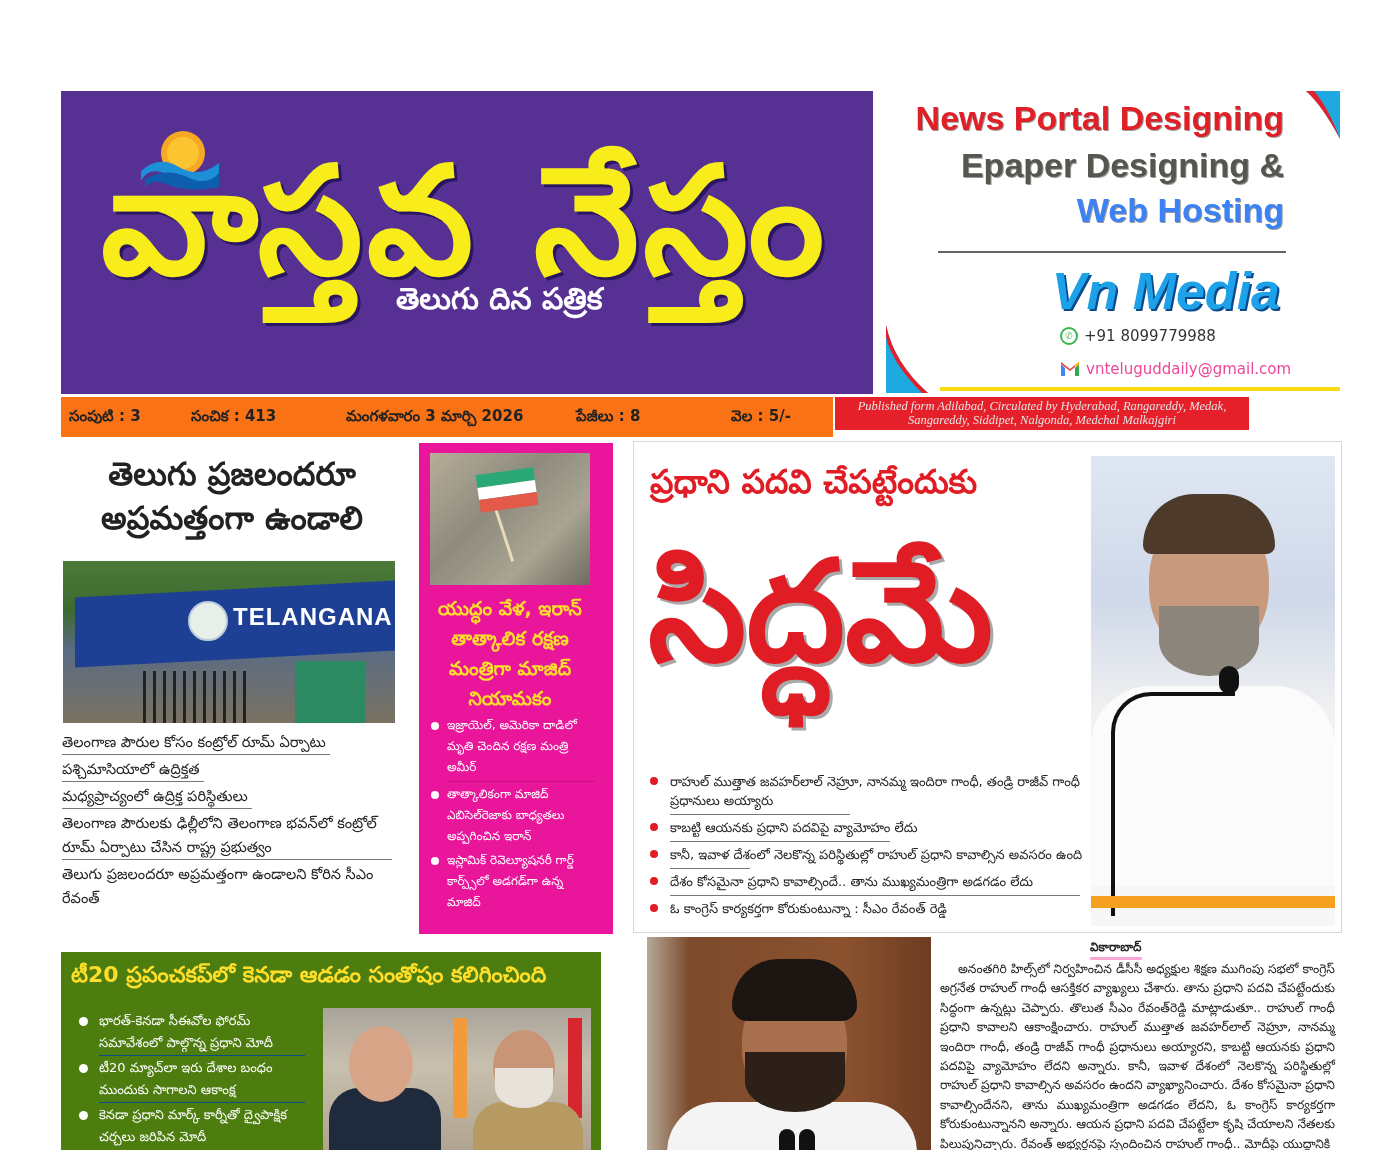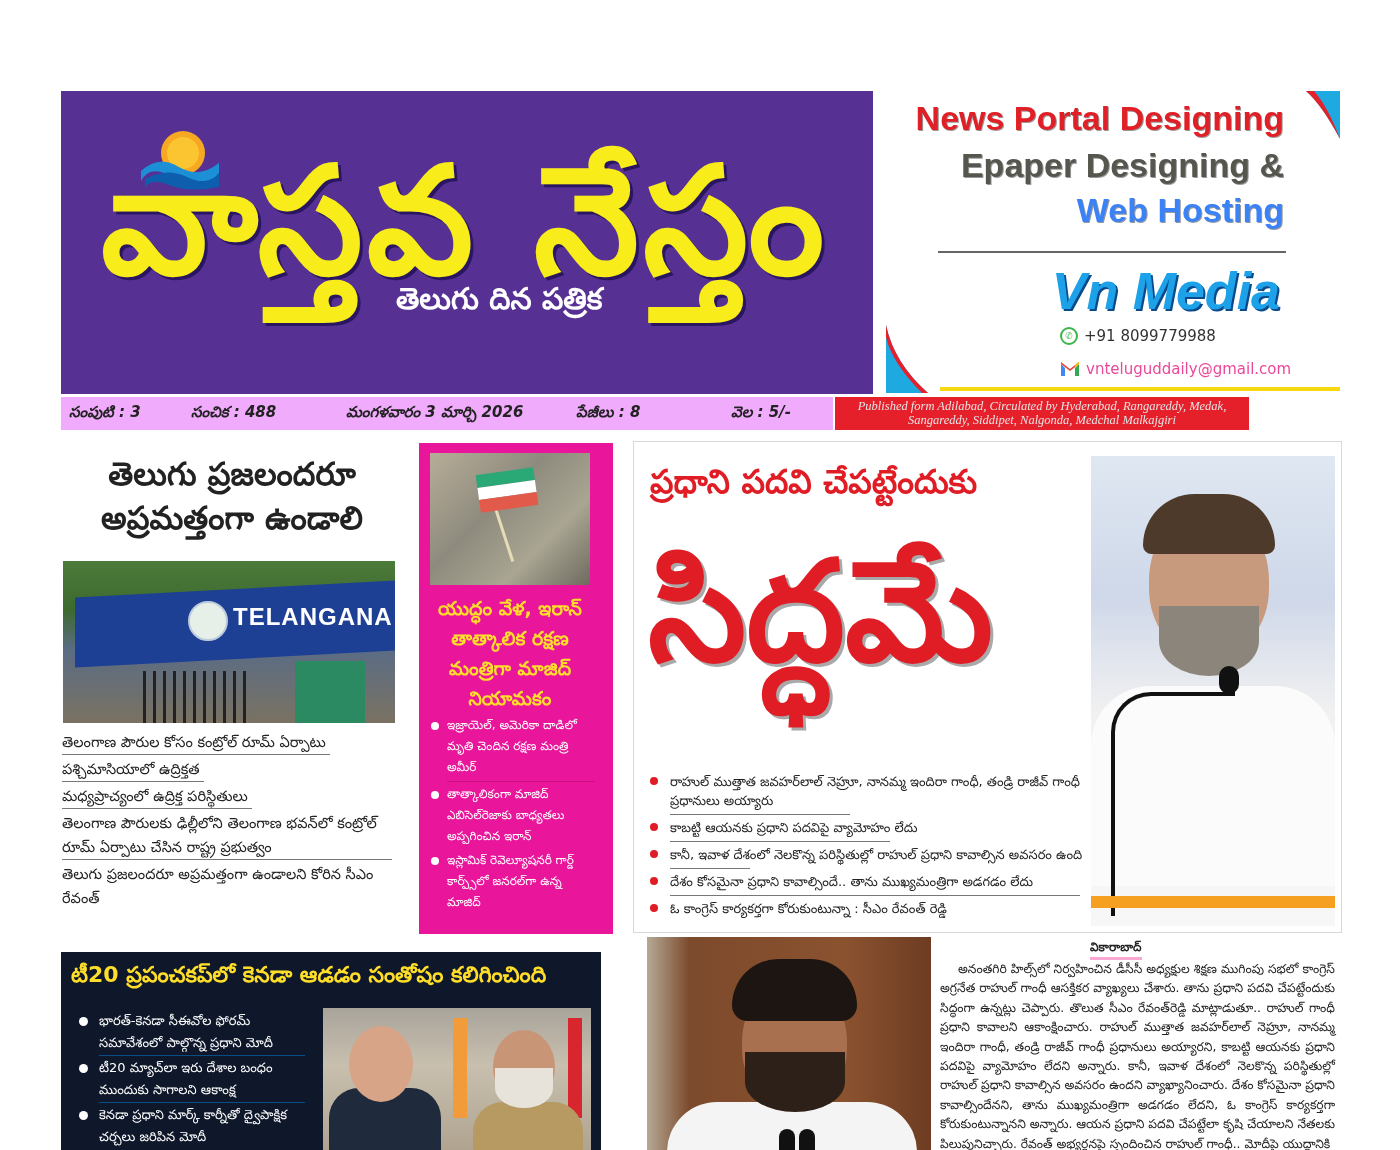--- a/index.html
+++ b/index.html
@@ -17,21 +17,21 @@
   .ad2{right:56px;top:55px;font-size:34px;font-weight:bold;color:#55574e;text-shadow:1px 1px 0 #999;white-space:nowrap;font-family:"Liberation Sans",sans-serif;}
   .ad3{right:56px;top:100px;font-size:34px;font-weight:bold;color:#3b82f6;text-shadow:1px 1px 0 #999;white-space:nowrap;font-family:"Liberation Sans",sans-serif;}
   .adline{left:58px;top:160px;width:348px;height:2px;background:#666;}
   .ad4{right:60px;top:170px;font-size:52px;font-weight:bold;font-style:italic;color:#1da1e8;text-shadow:2px 2px 0 #0b4a8a;white-space:nowrap;font-family:"Liberation Sans",sans-serif;}
   .adphone{left:180px;top:236px;font-size:15px;color:#333;display:flex;align-items:center;gap:6px;white-space:nowrap;}
   .ademail{left:180px;top:269px;font-size:15px;color:#ec4899;display:flex;align-items:center;gap:6px;white-space:nowrap;}
   .adstripe{left:60px;top:296px;width:400px;height:4px;background:#f6d90f;}
   .wa{width:18px;height:18px;border:2px solid #3cb54a;border-radius:50%;box-sizing:border-box;display:flex;align-items:center;justify-content:center;font-size:9px;color:#3cb54a;}
   .gm{width:20px;height:16px;position:relative;}
   
-  .infobar{left:61px;top:397px;width:772px;height:33px;background:#f0abfc;display:flex;align-items:center;font-size:15px;font-weight:bold;color:#222;font-style:italic;}
+  .infobar{left:61px;top:397px;width:772px;height:40px;background:#f97316;display:flex;align-items:center;font-size:15px;font-weight:bold;color:#222;}
   .infobar span{position:absolute;white-space:nowrap;}
   .pubbar{left:835px;top:397px;width:414px;height:33px;background:#e5202a;color:#e5e5e5;font-style:italic;font-size:12.5px;text-align:center;line-height:14px;padding-top:2px;box-sizing:border-box;font-family:Liberation Serif, serif;}
   
   .h-left{left:62px;top:452px;width:340px;font-size:32px;font-weight:bold;line-height:44px;text-align:center;color:#222;}
   .photo-tb{left:63px;top:561px;width:332px;height:162px;background:linear-gradient(180deg,#4c7a3a 0%,#3d6a2f 30%,#5b6c84 55%,#7a7262 100%);overflow:hidden;}
   .tb-sign{position:absolute;left:12px;top:28px;width:320px;height:70px;background:#1d3f94;transform:skewY(-3deg);}
   .tb-text{position:absolute;left:170px;top:42px;color:#fff;font-weight:bold;font-size:24px;letter-spacing:1px;white-space:nowrap;font-family:"Liberation Sans",sans-serif;}
   .tb-seal{position:absolute;left:125px;top:40px;width:36px;height:36px;border-radius:50%;background:#e7efe9;border:2px solid #bcd;}
   .tb-gate{position:absolute;left:80px;top:110px;width:110px;height:52px;background:repeating-linear-gradient(90deg,#222 0 3px,transparent 3px 10px);}
   .tb-board{position:absolute;left:232px;top:100px;width:70px;height:62px;background:#2b8a61;}
@@ -70,21 +70,21 @@
   .rv-face{position:absolute;left:95px;top:40px;width:105px;height:130px;border-radius:50% 50% 45% 45%;background:#a8704f;}
   .rv-hair{position:absolute;left:85px;top:22px;width:125px;height:62px;border-radius:60px 60px 20px 20px;background:#1c1512;}
   .rv-beard{position:absolute;left:98px;top:115px;width:100px;height:60px;border-radius:0 0 50% 50%;background:#2d2018;}
   .rv-shirt{position:absolute;left:20px;top:165px;width:250px;height:60px;background:#f4f4f4;border-radius:50px 50px 0 0;}
   .rv-mic1,.rv-mic2{position:absolute;top:192px;width:16px;height:30px;border-radius:8px;background:#111;}
   .rv-mic1{left:132px;} .rv-mic2{left:152px;}
   
   .dateline{left:1090px;top:940px;font-size:12px;font-weight:bold;color:#222;border-bottom:3px solid #f9a8d4;}
   .article{left:940px;top:960px;width:395px;font-size:12.3px;line-height:19.4px;color:#222;text-align:justify;text-indent:18px;}
   
-  .bluebox{left:61px;top:952px;width:540px;height:198px;background:#0f172a;}
+  .bluebox{left:61px;top:952px;width:540px;height:198px;background:#4d7c0f;}
   .blue-h{left:10px;top:10px;font-size:22px;font-weight:bold;color:#ffde2a;white-space:nowrap;}
   .blue-list{left:14px;top:58px;width:230px;color:#fff;font-size:13px;line-height:22px;}
   .blue-list .bl{position:relative;padding-left:24px;}
   .blue-list .bl:before{content:"";position:absolute;left:4px;top:7px;width:9px;height:9px;border-radius:50%;background:#fff;}
   .bl-sep{border-top:1px solid #0a4d86;margin:1px 0 1px 24px;}
   .photo-mm{left:262px;top:56px;width:268px;height:142px;background:linear-gradient(180deg,#a9a49b 0%,#c8bfae 40%,#b0a491 100%);overflow:hidden;}
   .mm-p1{position:absolute;left:26px;top:18px;width:64px;height:76px;border-radius:50%;background:#d7a488;}
   .mm-s1{position:absolute;left:6px;top:80px;width:112px;height:70px;background:#1f2a3c;border-radius:30px 30px 0 0;}
   .mm-p2{position:absolute;left:170px;top:22px;width:62px;height:74px;border-radius:50%;background:#c99577;}
   .mm-b2{position:absolute;left:172px;top:60px;width:58px;height:40px;border-radius:0 0 50% 50%;background:#e8e3da;}
@@ -131,21 +131,21 @@
       <path d="M1 3 L10 10 L19 3 L19 1 L10 8 L1 1Z" fill="#ea4335"></path>
       <path d="M15 7 L19 3 L19 1 L15 4Z" fill="#fbbc05"></path>
     </svg>
     <span>vnteluguddaily@gmail.com</span>
   </div>
   <div class="abs adstripe"></div>
 </div>
 
 <div class="abs infobar">
   <span style="left:8px">సంపుటి : 3</span>
-  <span style="left:130px">సంచిక : 488</span>
+  <span style="left:130px">సంచిక : 413</span>
   <span style="left:285px">మంగళవారం 3 మార్చి 2026</span>
   <span style="left:515px">పేజీలు : 8</span>
   <span style="left:670px">వెల : 5/-</span>
 </div>
 <div class="abs pubbar">Published form Adilabad, Circulated by Hyderabad, Rangareddy, Medak, Sangareddy, Siddipet, Nalgonda, Medchal Malkajgiri</div>
 
 <div class="abs h-left">తెలుగు ప్రజలందరూ అప్రమత్తంగా ఉండాలి</div>
 <div class="abs photo-tb">
   <div class="tb-sign"></div>
   <div class="tb-seal"></div>
@@ -168,21 +168,21 @@
       <div style="background:#2aa876"></div>
         <div style="background:#fff"></div>
         <div style="background:#e25a4a"></div>
     </div>
   </div>
   <div class="abs pink-h">యుద్ధం వేళ, ఇరాన్ తాత్కాలిక రక్షణ మంత్రిగా మాజిద్ నియామకం</div>
   <div class="abs pink-list">
     <div class="pi">ఇజ్రాయెల్, అమెరికా దాడిలో మృతి చెందిన రక్షణ మంత్రి అమీర్</div>
     <div class="pi-sep"></div>
     <div class="pi">తాత్కాలికంగా మాజిద్ ఎబిసెల్‌రెజాకు బాధ్యతలు అప్పగించిన ఇరాన్</div>
-    <div class="pi">ఇస్లామిక్ రెవెల్యూషనరీ గార్డ్ కార్ప్స్‌లో జనరల్‌గా ఉన్న మాజిద్</div>
+    <div class="pi">ఇస్లామిక్ రెవెల్యూషనరీ గార్డ్ కార్ప్స్‌లో అడగడ్‌గా ఉన్న మాజిద్</div>
   </div>
 </div>
 
 <div class="abs mainbox">
   <div class="abs kicker">ప్రధాని పదవి చేపట్టేందుకు</div>
   <div class="abs bighead">సిద్ధమే</div>
   <div class="abs photo-rg">
     <div class="rg-shirt"></div>
     <div class="rg-face"></div>
     <div class="rg-hair"></div>

